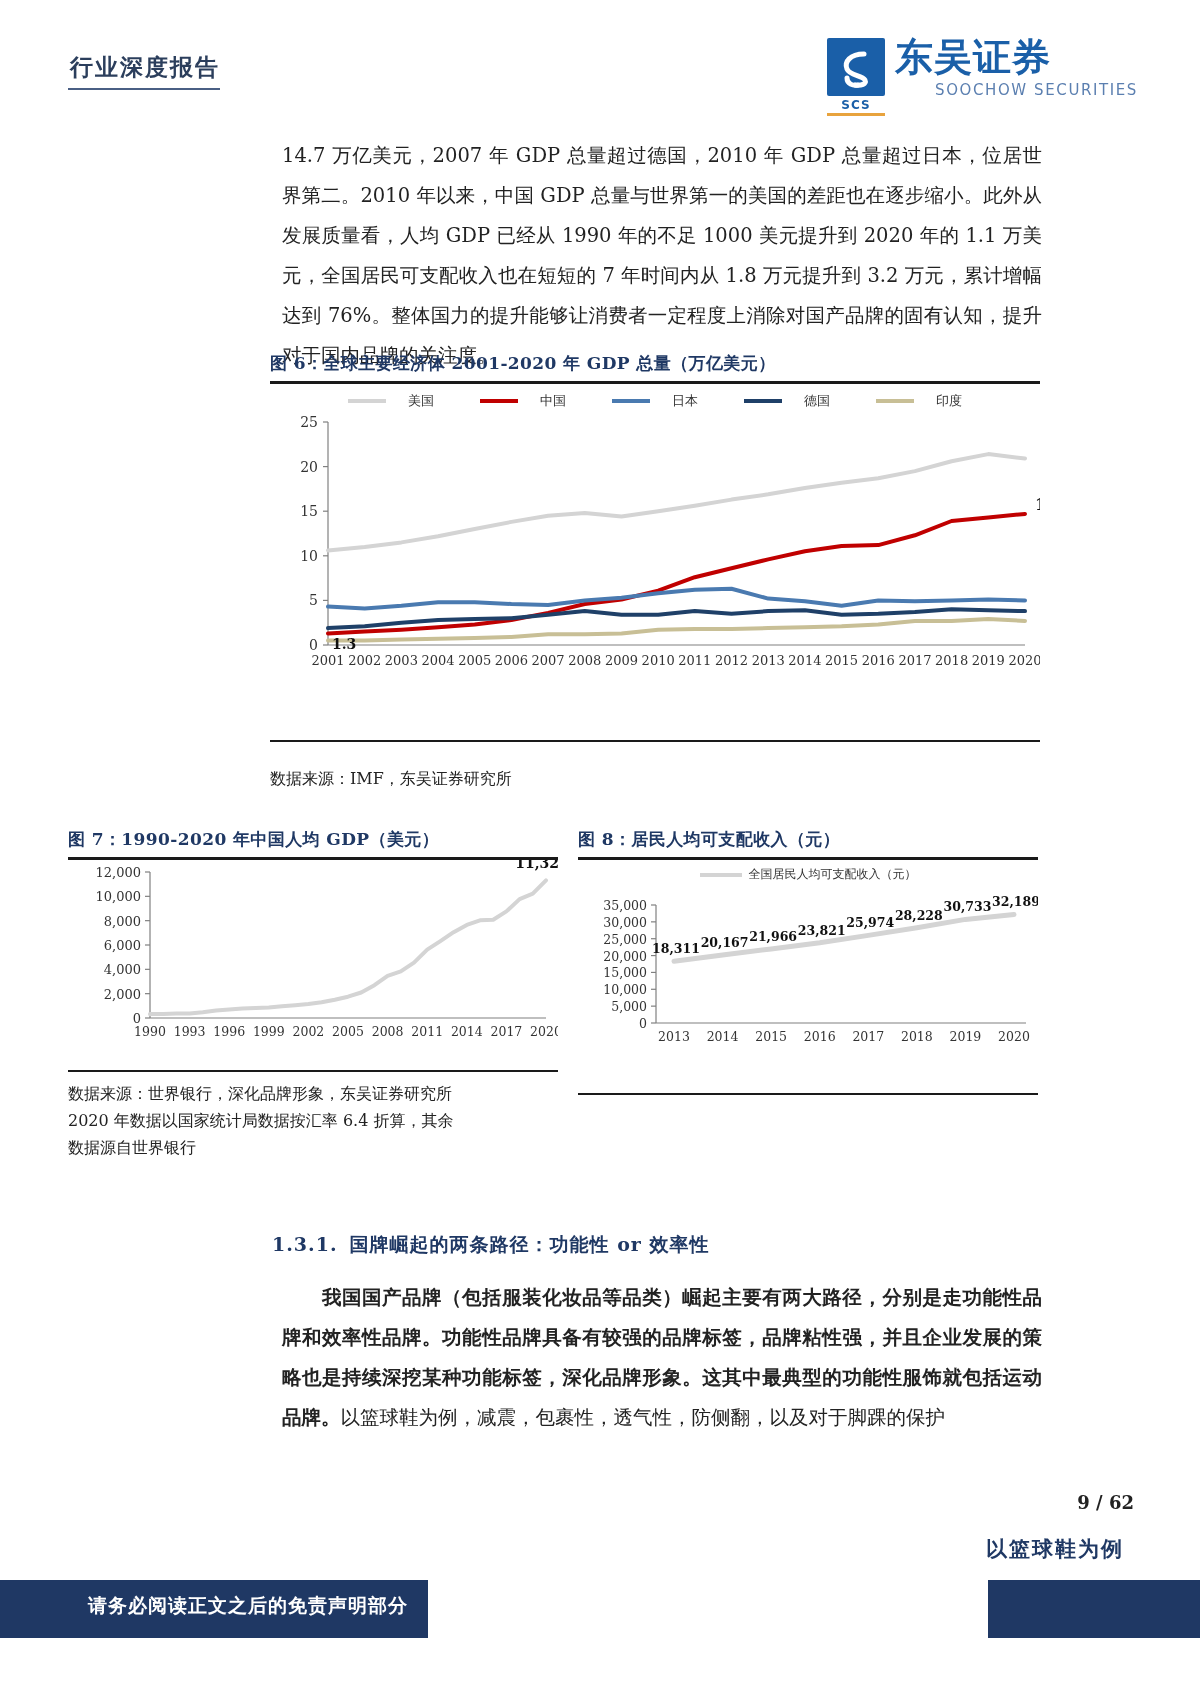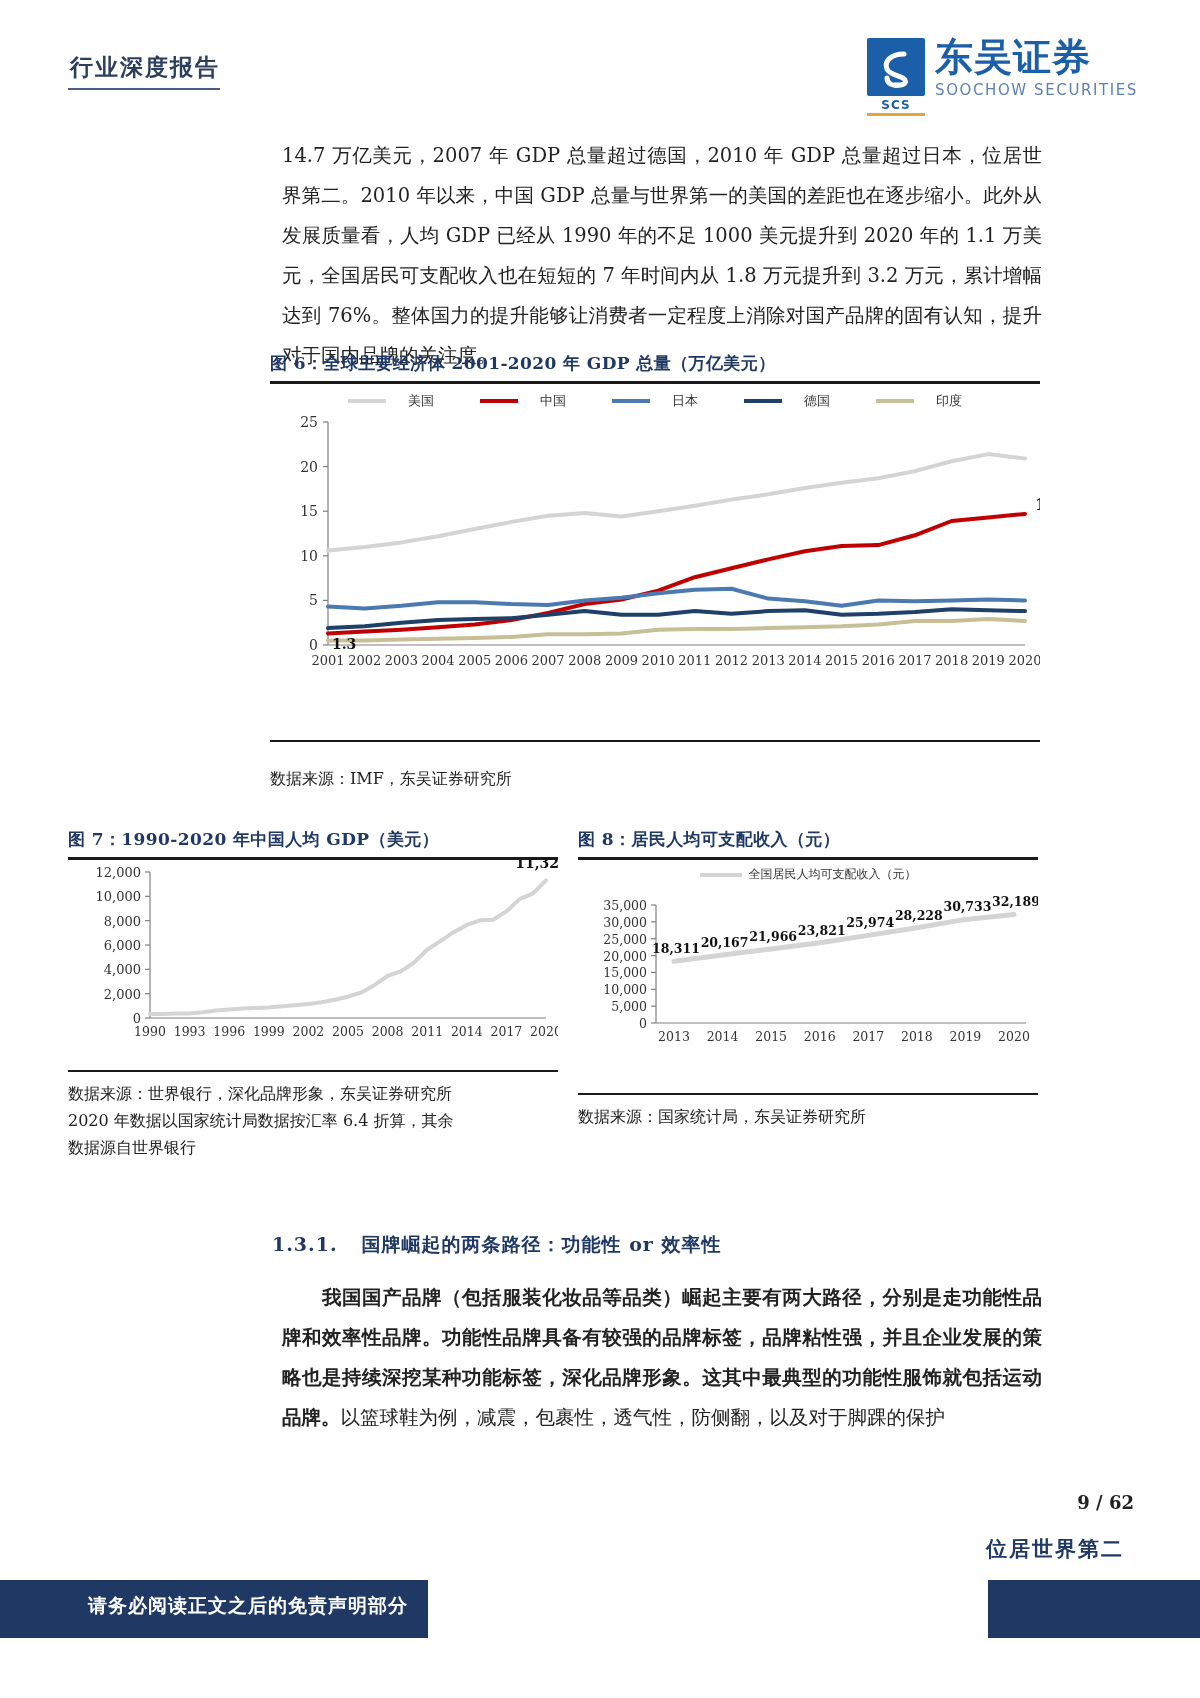--- a/index.html
+++ b/index.html
@@ -43,21 +43,21 @@
     text-align:center; letter-spacing:1px;margin-top:10px;
   }
   .logo-scs-bar { position:absolute; left:0; bottom:-20px; width:58px; height:3px; background:#e8a33d; }
   .logo-text-cn {
     font-family:"DejaVu Serif", serif;
     font-size:38px; font-weight:bold; color:#1a5fa8; line-height:1.0;
     letter-spacing:1px;
   }
   .logo-text-en {
     font-family:"DejaVu Sans", sans-serif;
-    font-size:15px; color:#5b7fb0; letter-spacing:1.6px; margin-top:5px;
+    font-size:15px; color:#5b7fb0; letter-spacing:1.6px; margin-top:5px;margin-left:40px;
   }
 
   
   .para {
     position:absolute; left:282px; top:136px; width:760px;
     font-family:"DejaVu Serif", serif;
     font-size:19.5px; line-height:40px; color:#222;
     text-align:justify; text-justify:inter-ideograph;
   }
 
@@ -102,21 +102,21 @@
 
   svg text { font-family:"DejaVu Serif", serif; }
 
   
   .sec-head {
     position:absolute; left:272px; top:1232px;
     font-family:"DejaVu Serif", serif;
     font-weight:bold; font-size:19px; color:#1f3864;
     letter-spacing:1px;
   }
-  .sec-head .num { margin-right:24px; }
+  .sec-head .num { margin-right:12px; }
 
   .para2 {
     position:absolute; left:282px; top:1278px; width:760px;
     font-family:"DejaVu Serif", serif;
     font-size:19.5px; line-height:40px; color:#222;
     text-align:justify; text-justify:inter-ideograph;
     font-weight:bold;
   }
   .para2 .norm { font-weight:normal; }
 
@@ -330,29 +330,28 @@
           <text x="144.57142857142856" y="158" text-anchor="middle" font-size="12.5" fill="#333">2014</text>
           <text x="193.14285714285714" y="158" text-anchor="middle" font-size="12.5" fill="#333">2015</text>
           <text x="241.71428571428572" y="158" text-anchor="middle" font-size="12.5" fill="#333">2016</text>
           <text x="290.2857142857143" y="158" text-anchor="middle" font-size="12.5" fill="#333">2017</text>
           <text x="338.8571428571429" y="158" text-anchor="middle" font-size="12.5" fill="#333">2018</text>
           <text x="387.42857142857144" y="158" text-anchor="middle" font-size="12.5" fill="#333">2019</text>
           <text x="436" y="158" text-anchor="middle" font-size="12.5" fill="#333">2020</text>
         </svg>
     </div>
     <div class="fig-rule-bottom"></div>
-    <div class="src" style="margin-top:8px;">数据来源：国家统计局，东吴证券研究所</div>
   </div>
 
   <div class="sec-head">
     <span class="num">1.3.1.</span><span>国牌崛起的两条路径：功能性 or 效率性</span>
   </div>
 
   <div class="para2">
     <span style="margin-left:40px;">我国国产品牌（包括服装化妆品等品类）崛起主要有两大路径，分别是走功能性品牌和效率性品牌。功能性品牌具备有较强的品牌标签，品牌粘性强，并且企业发展的策略也是持续深挖某种功能标签，深化品牌形象。这其中最典型的功能性服饰就包括运动品牌。</span><span class="norm">以篮球鞋为例，减震，包裹性，透气性，防侧翻，以及对于脚踝的保护</span>
   </div>
 
   <div class="pg-num">9 / 62</div>
-  <div class="foot-firm">位居世界第二</div>
+  <div class="foot-firm">以篮球鞋为例</div>
   <div class="foot-bar"></div>
   <div class="foot-white-wedge"></div>
   <div class="foot-note">请务必阅读正文之后的免责声明部分</div>
 </div>
 
 </body></html>

